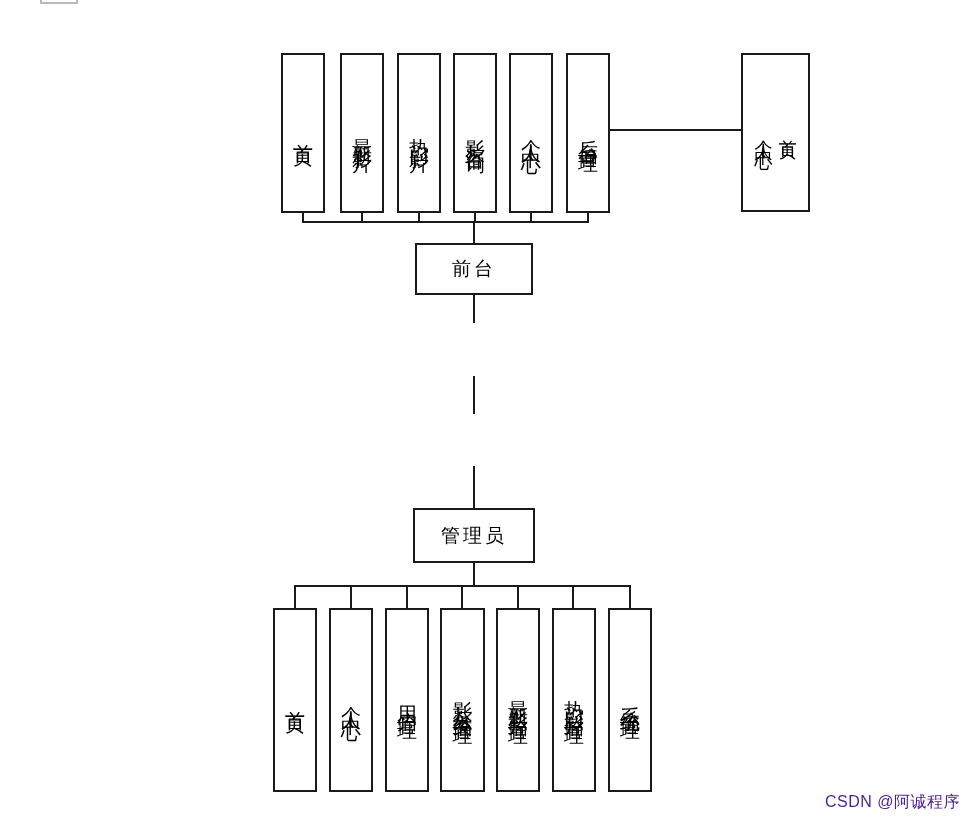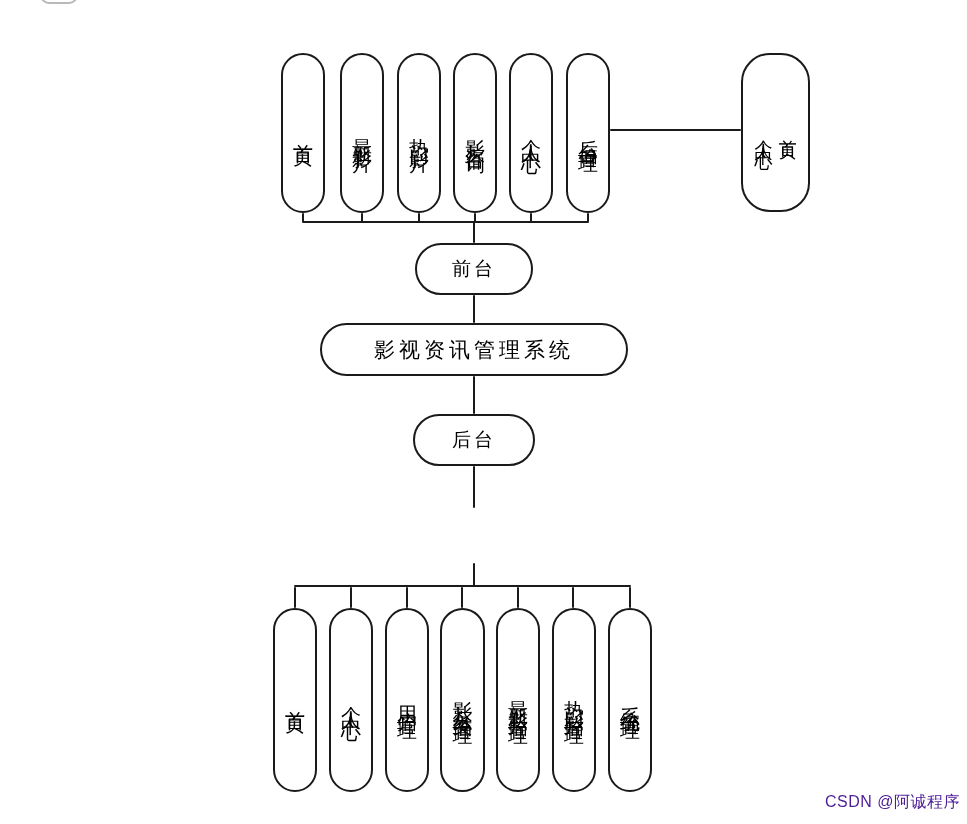--- a/index.html
+++ b/index.html
@@ -1,15 +1,15 @@
 <!DOCTYPE html>
 <html><head>
 <meta charset="utf-8">
 <style>
-  * { margin: 0; padding: 0; box-sizing: border-box; border-radius: 29px; }
+  * { margin: 0; padding: 0; box-sizing: border-box; }
   html, body { background: #ffffff; }
   body { font-family: "Liberation Serif", "DejaVu Serif", serif; }
   #stage {
     position: relative;
     width: 967px;
     height: 824px;
     background: #ffffff;
     overflow: hidden;
   }
   
@@ -86,28 +86,27 @@
   <div class="line" style="left:587px; top:213px; width:2px; height:9px;"></div>
 
   <div class="line" style="left:302px; top:221px; width:287px; height:2px;"></div>
 
   <div class="line" style="left:473px; top:222px; width:2px; height:21px;"></div>
 
   <div class="hbox" style="left:415px; top:243px; width:118px; height:52px;">前台</div>
 
   <div class="line" style="left:473px; top:295px; width:2px; height:28px;"></div>
 
-  <div class="hbox big" style="left:320px; top:323px; width:308px; height:53px;">影视资讯管理系统</div>
 
   <div class="line" style="left:473px; top:376px; width:2px; height:38px;"></div>
 
-  <div class="hbox" style="left:413px; top:414px; width:122px; height:52px;">后台</div>
 
   <div class="line" style="left:473px; top:466px; width:2px; height:42px;"></div>
 
+  <div class="hbox" style="left:413px; top:508px; width:122px; height:55px;">管理员</div>
 
   <div class="line" style="left:473px; top:563px; width:2px; height:24px;"></div>
 
   <div class="line" style="left:294px; top:585px; width:337px; height:2px;"></div>
 
   <div class="line" style="left:294px; top:587px; width:2px; height:21px;"></div>
   <div class="line" style="left:350px; top:587px; width:2px; height:21px;"></div>
   <div class="line" style="left:406px; top:587px; width:2px; height:21px;"></div>
   <div class="line" style="left:461px; top:587px; width:2px; height:21px;"></div>
   <div class="line" style="left:517px; top:587px; width:2px; height:21px;"></div>

